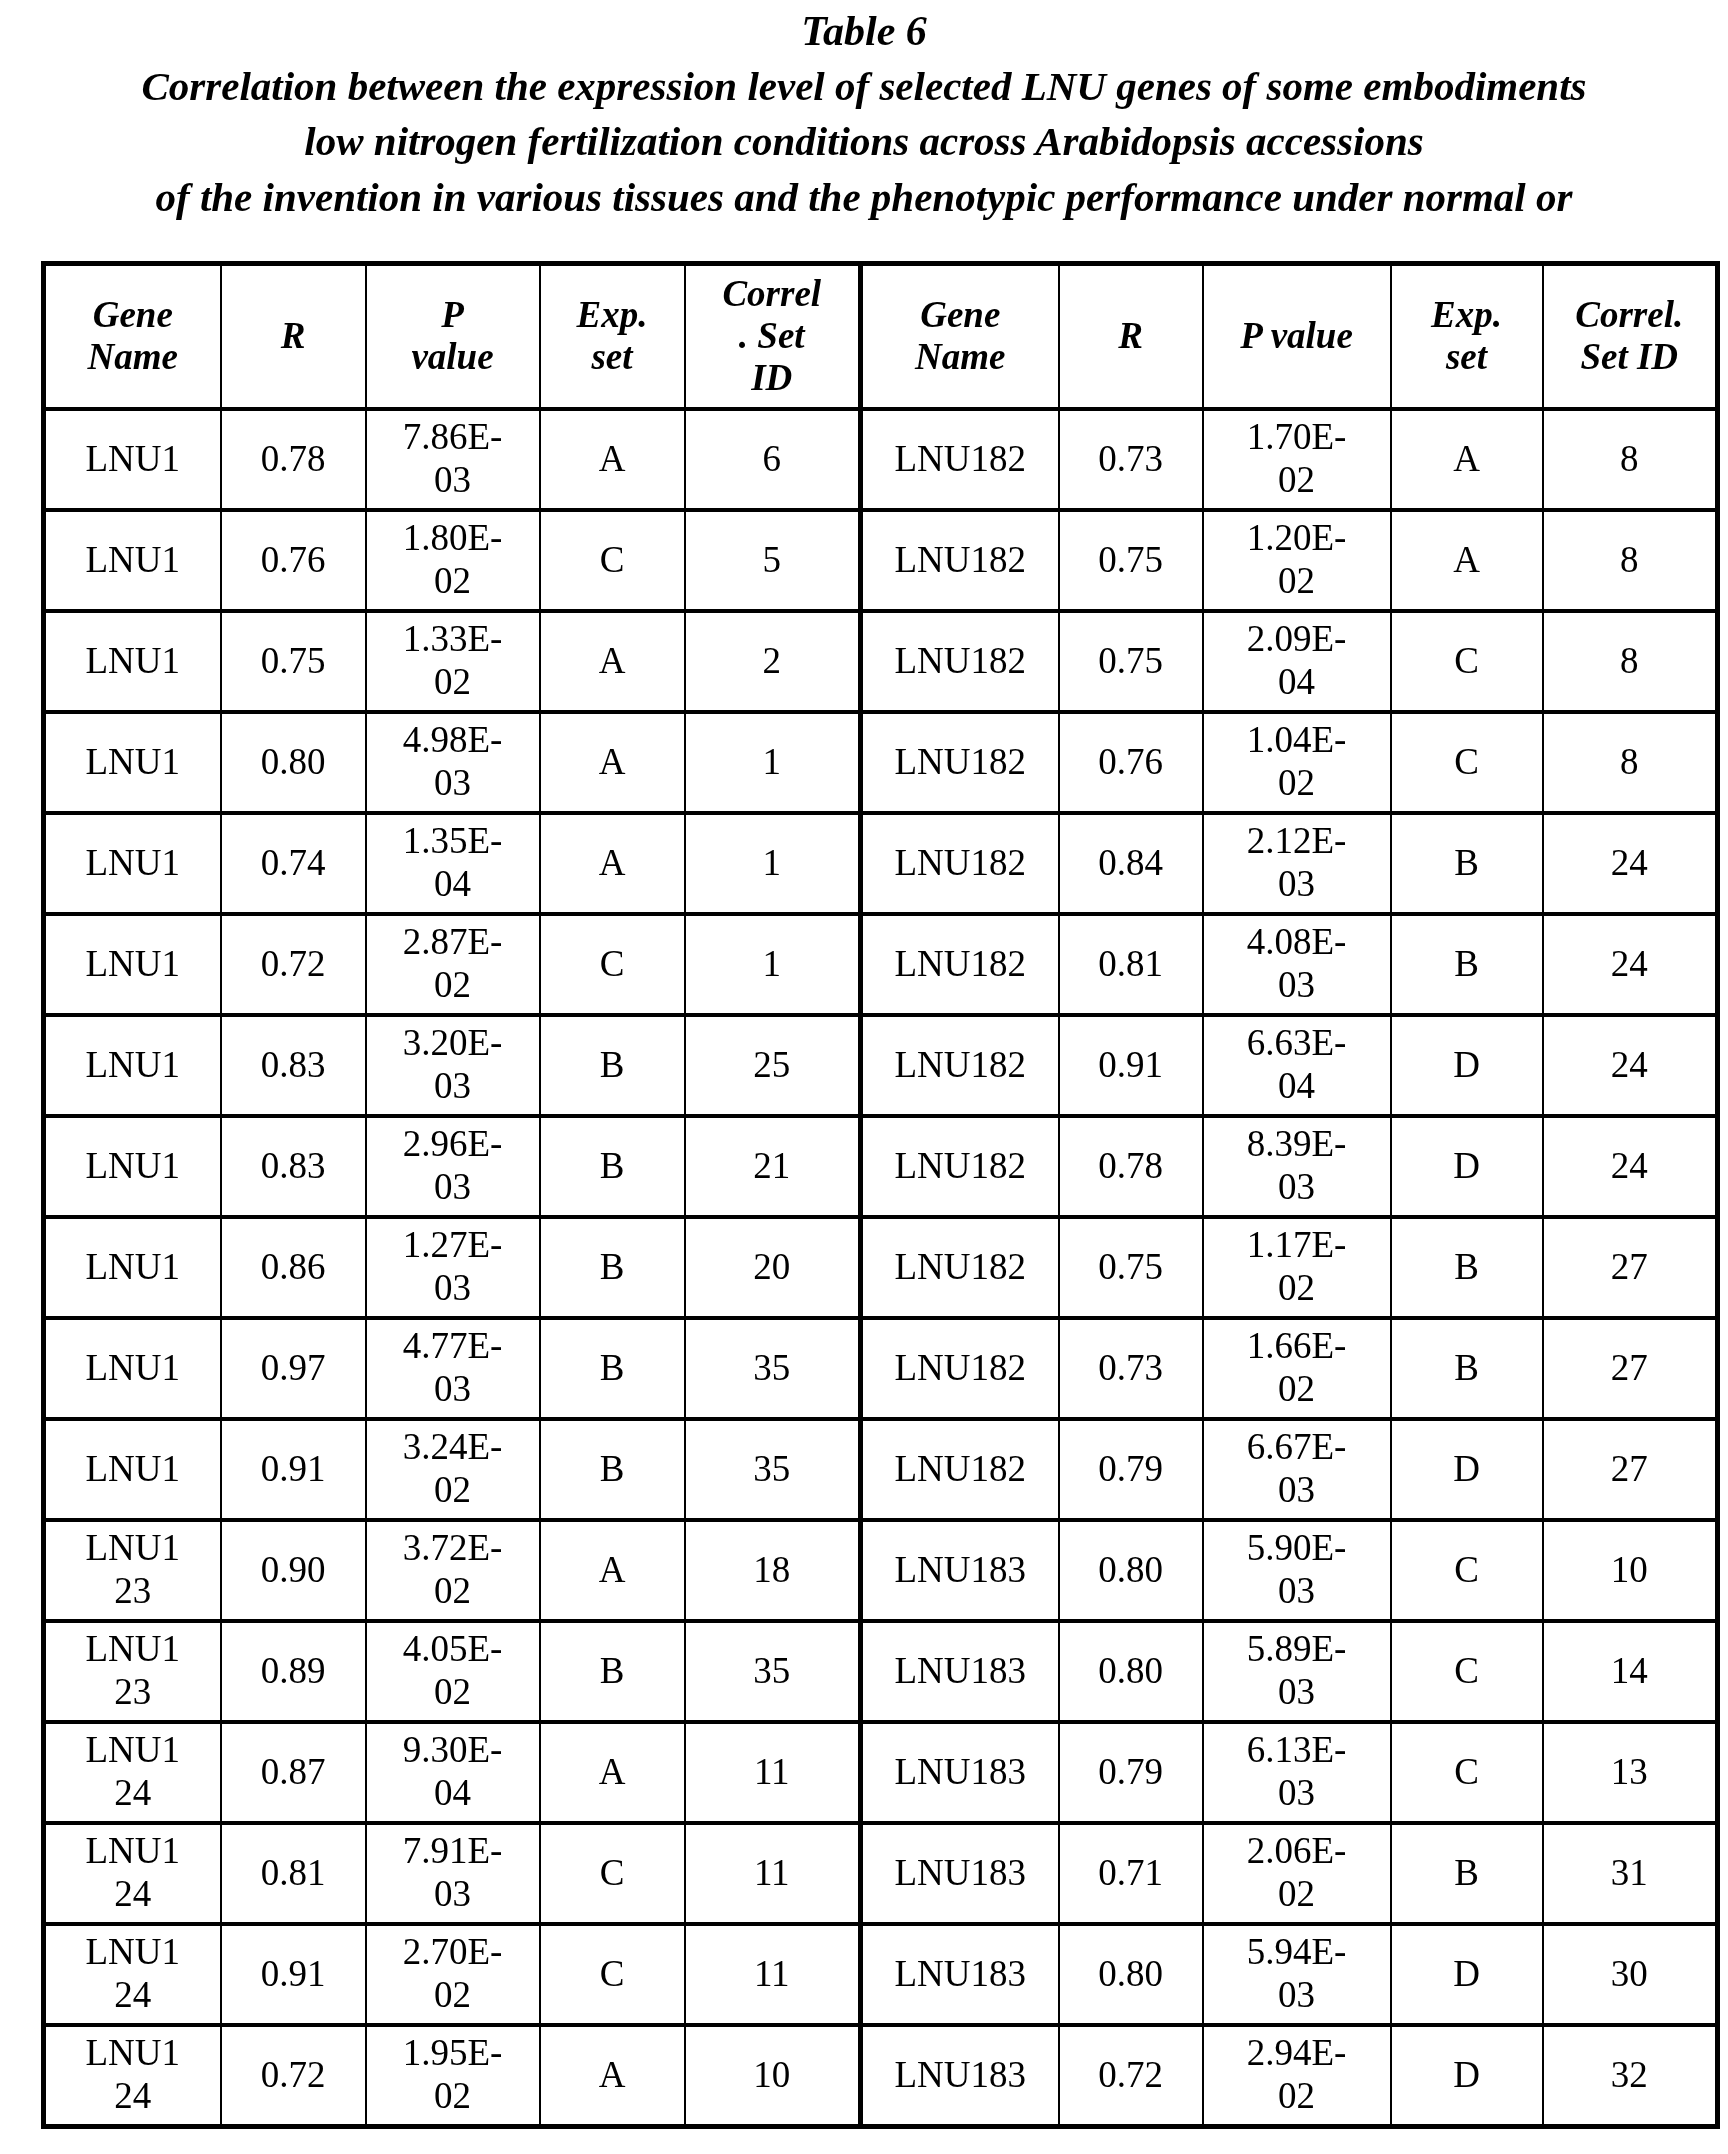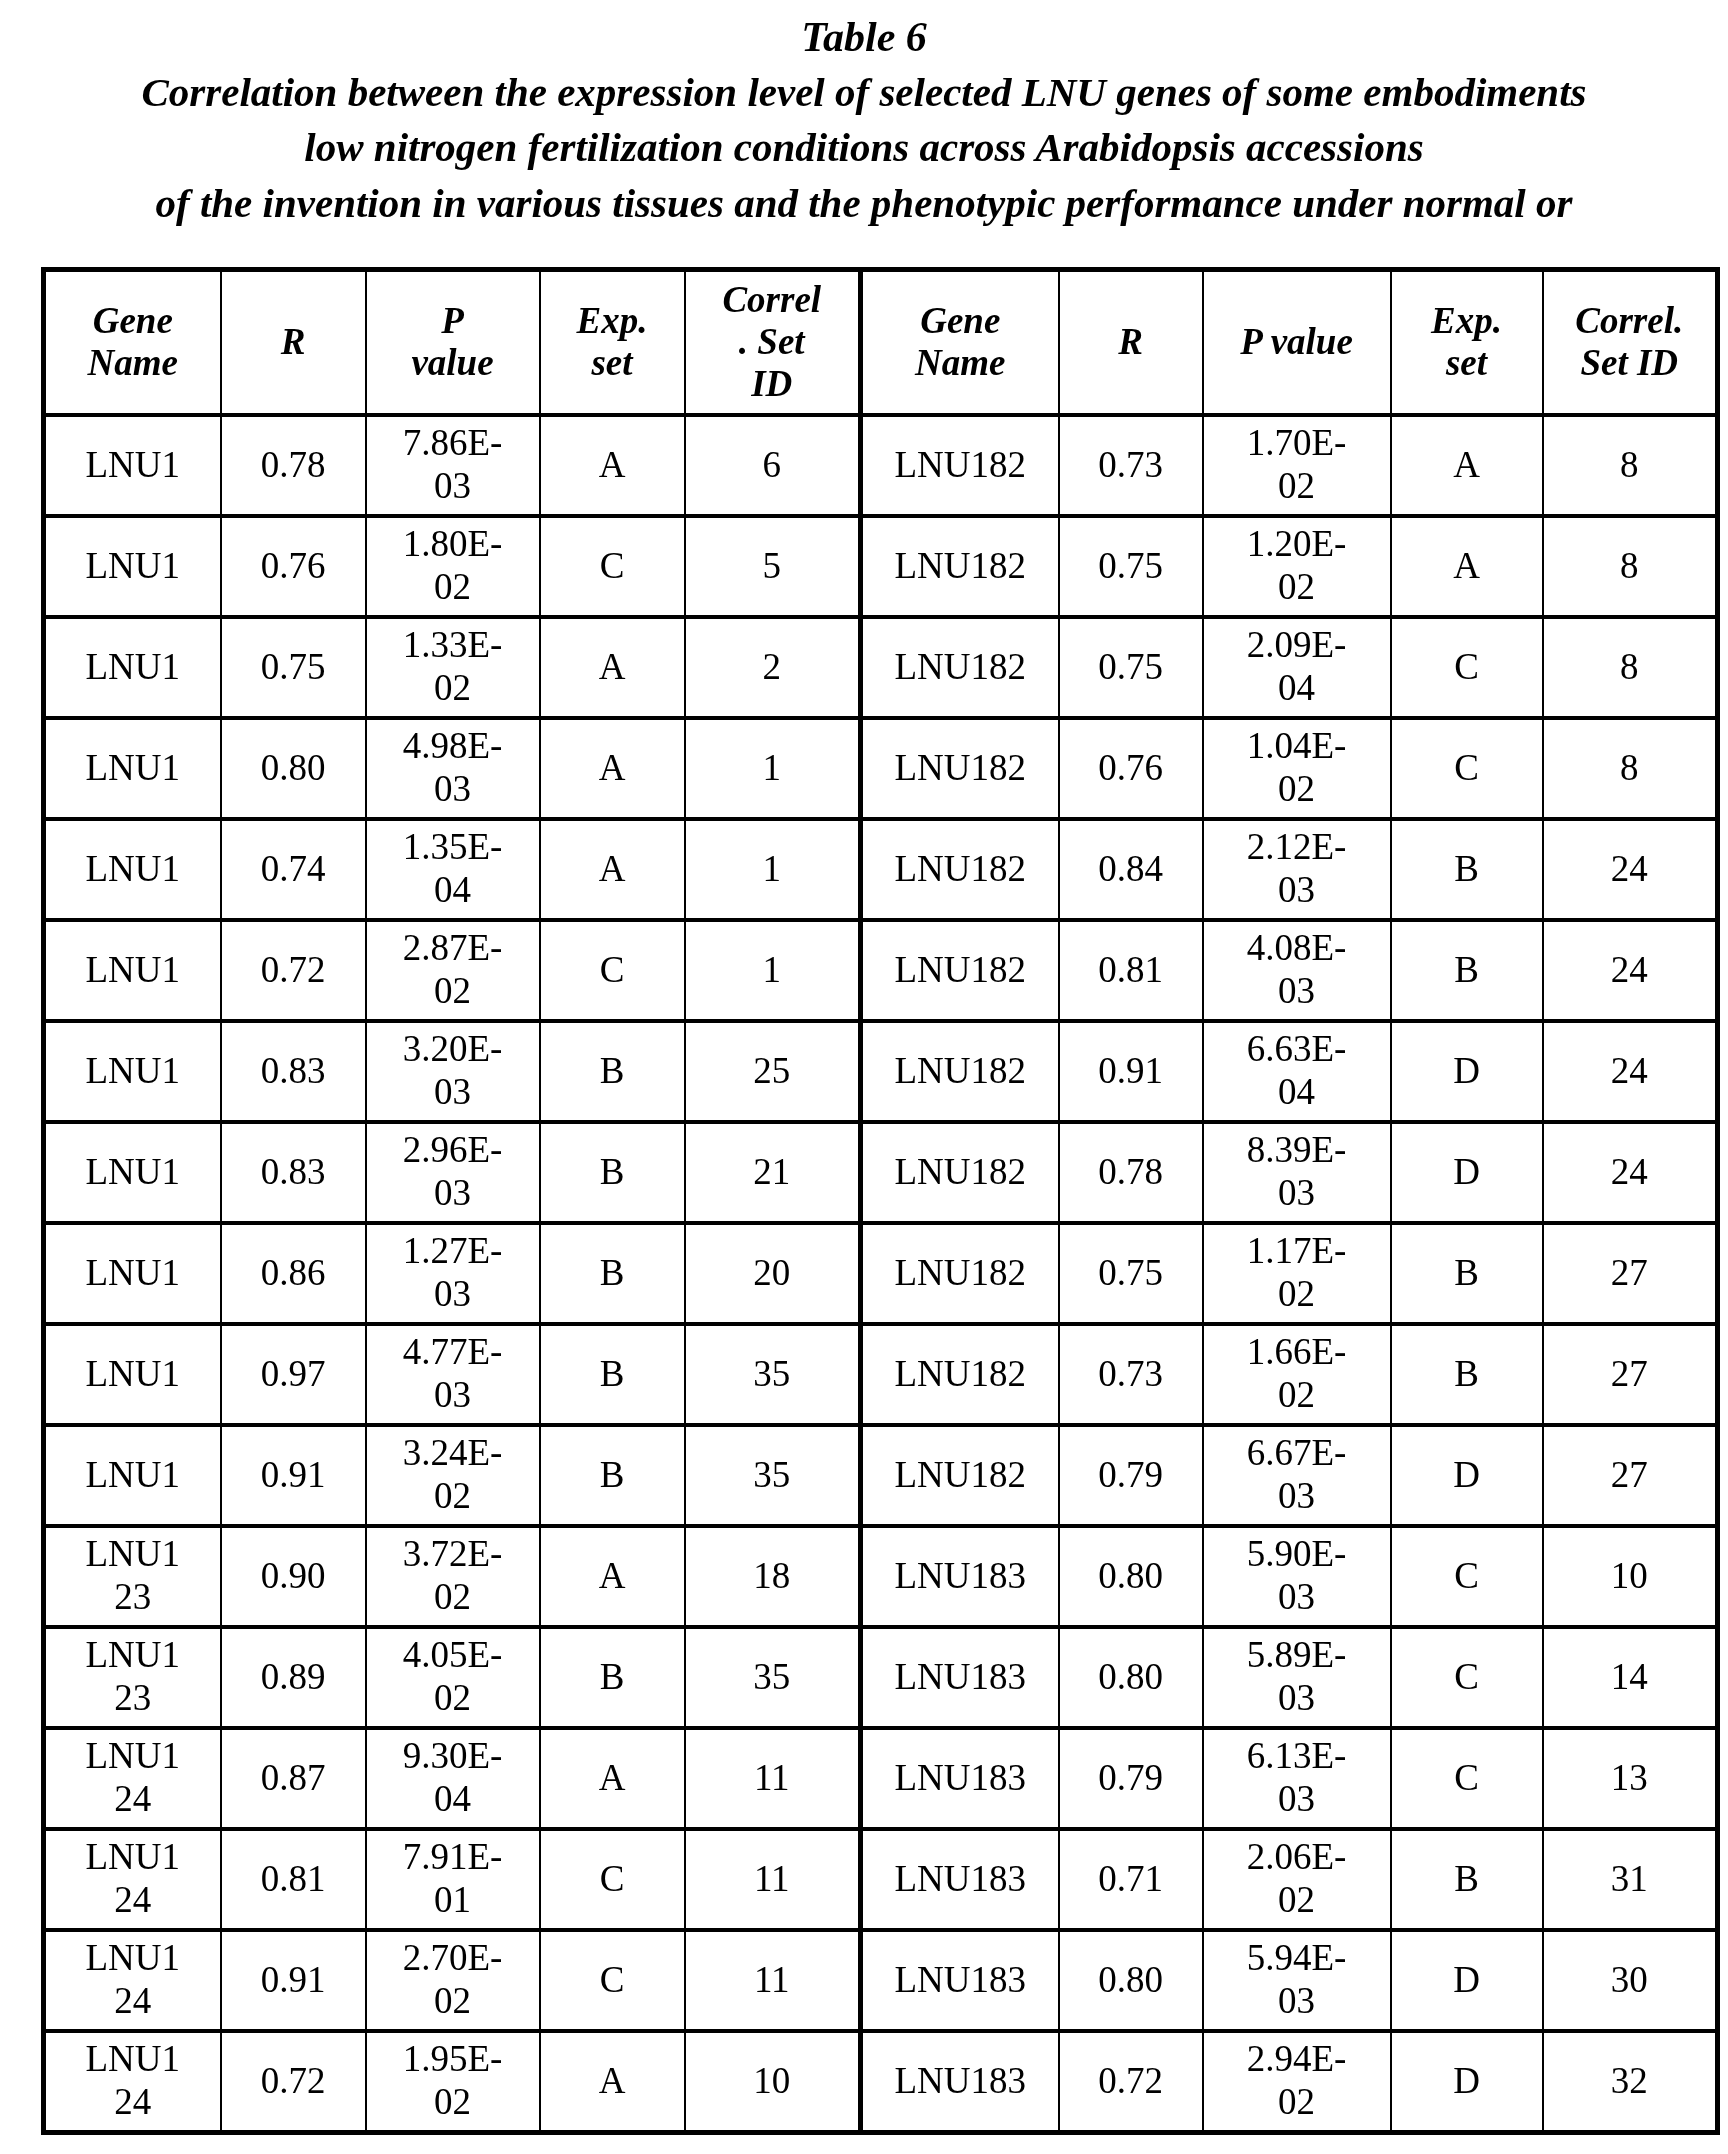--- a/index.html
+++ b/index.html
@@ -14,21 +14,21 @@
     color: #000;
     overflow: hidden;
   }
   .doc {
     width: 1728px;
   }
   .title-block {
     text-align: center;
     font-style: italic;
     font-weight: 700;
-    padding-top: 10px;
+    padding-top: 4px;
   }
   .doc-title {
     font-size: 42px;
     line-height: 1.3;
   }
   .doc-subtitle .subtitle-line {
     font-size: 41px;
     line-height: 1.36;
     white-space: nowrap;
     font-family: Liberation Serif, serif;
@@ -314,21 +314,21 @@
           <td>6.13E-
 03</td>
           <td>C</td>
           <td>13</td>
         </tr>
         <tr>
           <td>LNU1
 24</td>
           <td>0.81</td>
           <td>7.91E-
-01</td>
+03</td>
           <td>C</td>
           <td>11</td>
           <td>LNU183</td>
           <td>0.71</td>
           <td>2.06E-
 02</td>
           <td>B</td>
           <td>31</td>
         </tr>
         <tr>

